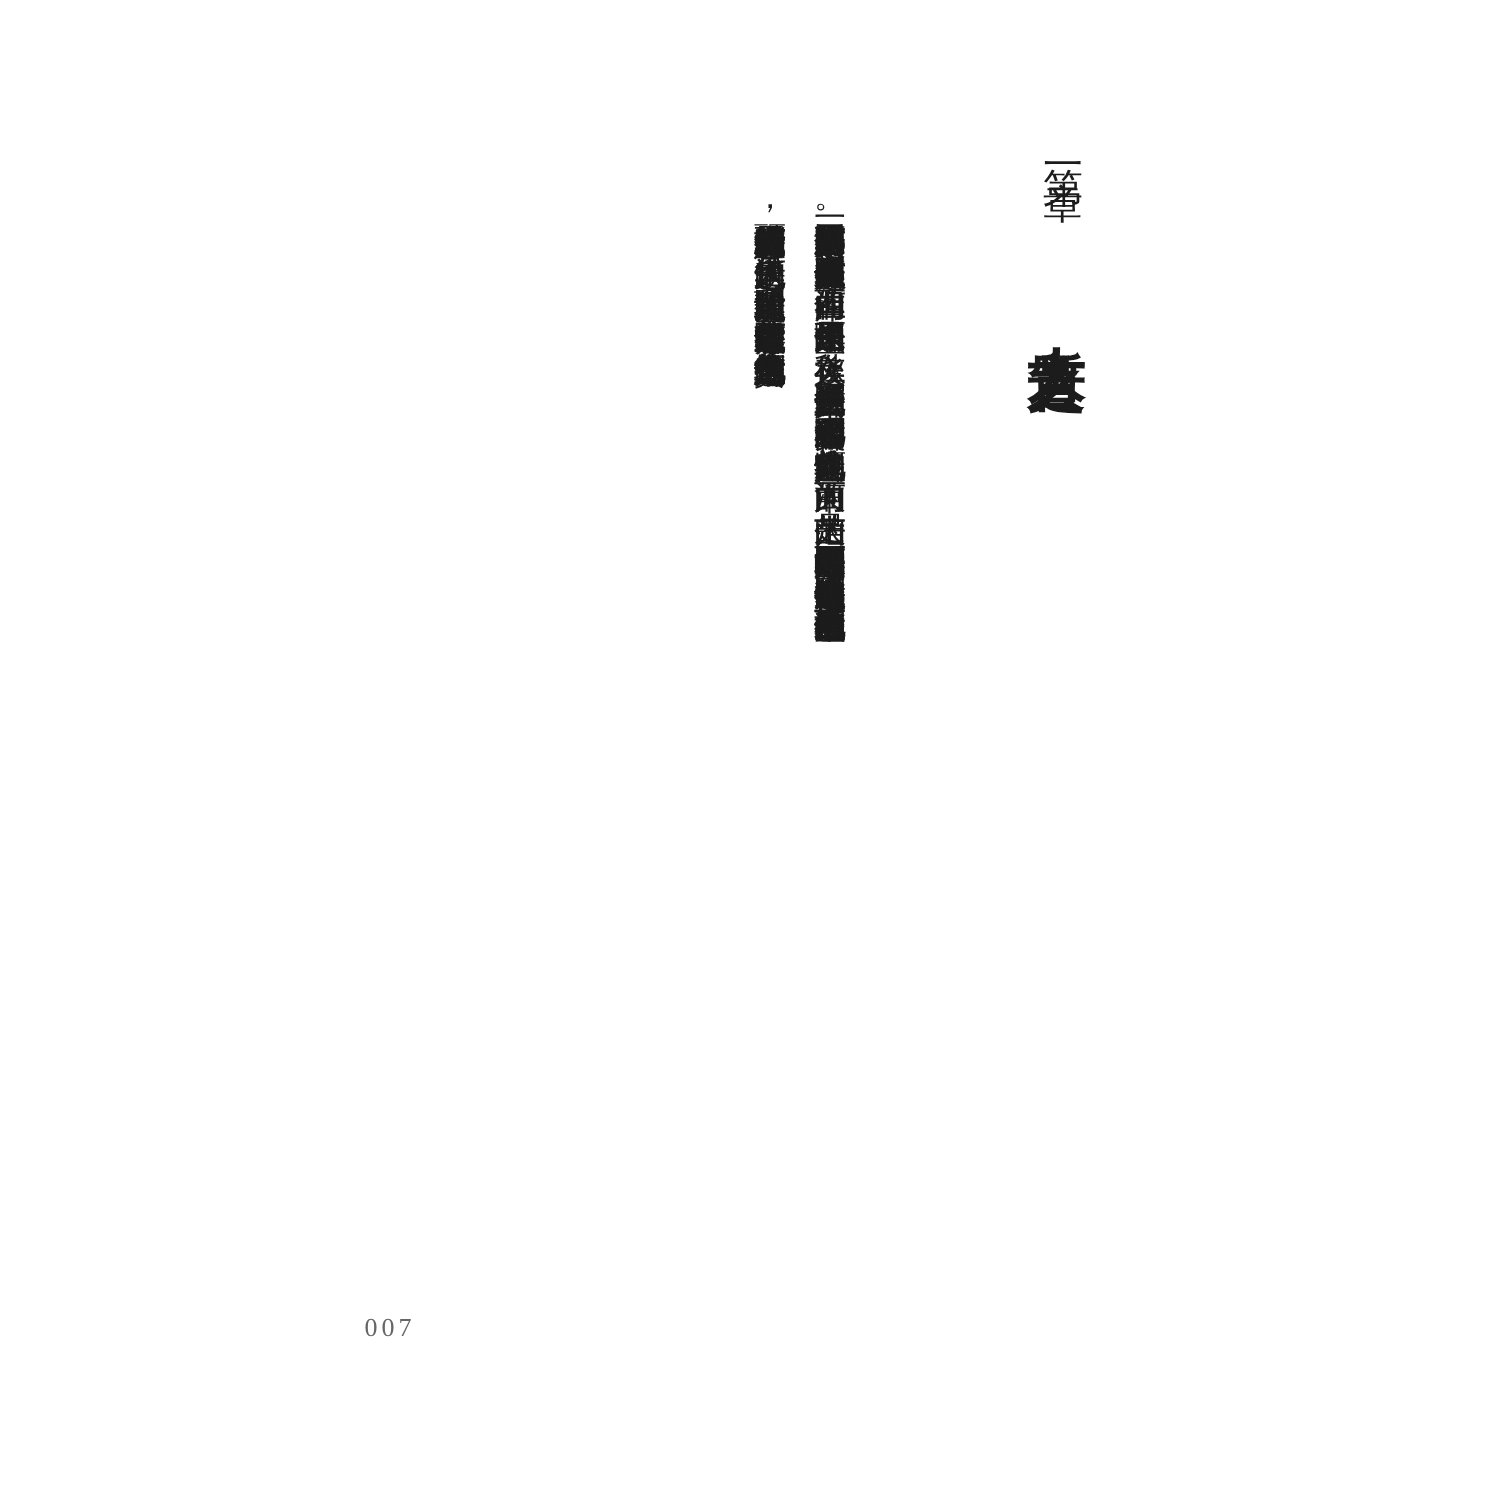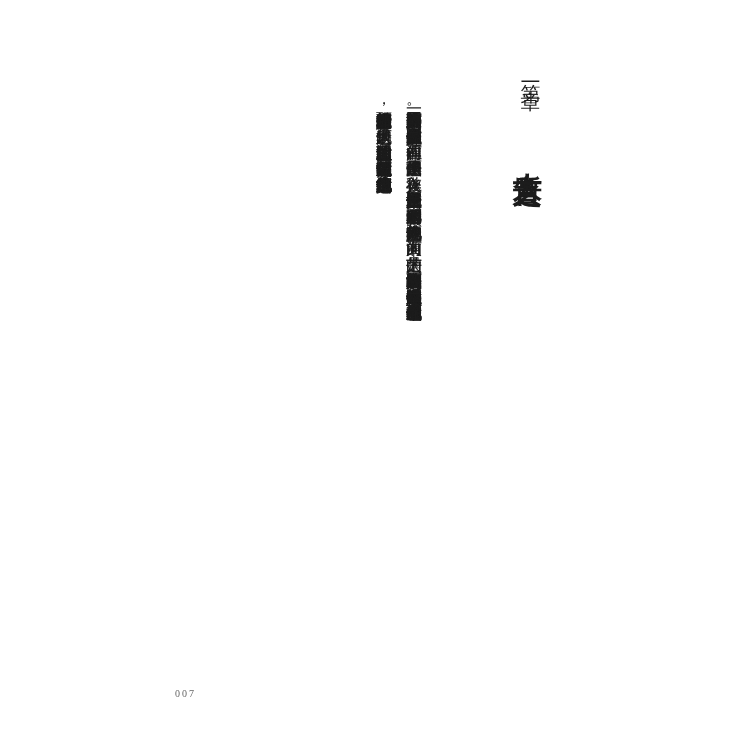--- a/index.html
+++ b/index.html
@@ -46,25 +46,25 @@
     letter-spacing: 0;
     color: #1c1c1c;
   }
   .text-block p {
     margin: 0;
     padding: 0;
     text-indent: 2em;
   }
   .page-number {
     position: absolute;
-    top: 688px;
+    top: 656px;
     left: 175px;
     width: 40px;
-    text-align: left;
-    font-size: 10px;
+    text-align: center;
+    font-size: 13px;
     letter-spacing: 2px;
     color: #666666;
   }
 </style>
 </head>
 <body>
 
 <div class="page">
   <div class="chapter-number">第一章</div>
   <div class="chapter-title">人質之苦</div>

